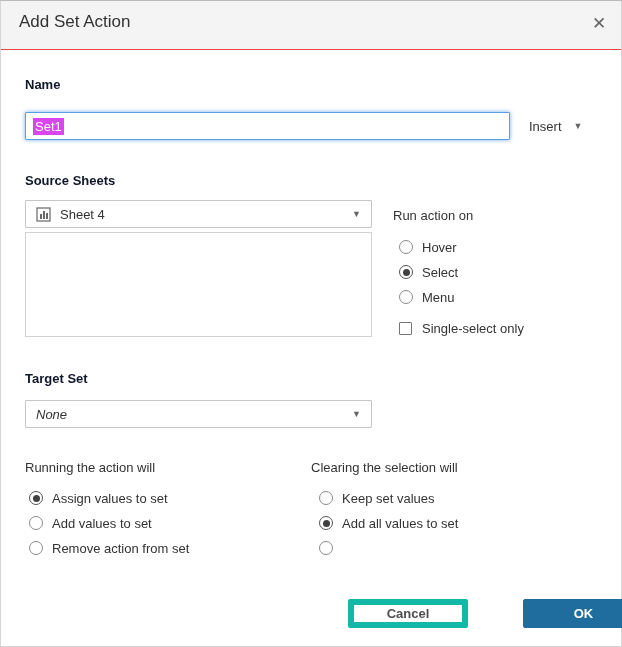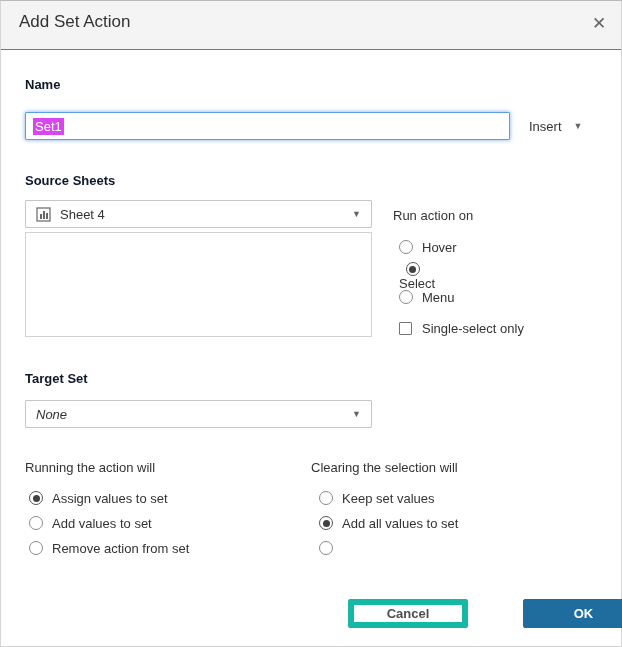--- a/index.html
+++ b/index.html
@@ -167,21 +167,21 @@
     <span class="caret">▼</span>
   </div>
   <div class="listbox"></div>
 
   <div class="section-label" style="left:392px; top:207px;">Run action on</div>
 
   <div class="radio-row" style="left:398px; top:236px;">
     <span class="radio"></span>
     <span>Hover</span>
   </div>
-  <div class="radio-row selected" style="left:398px; top:261px;flex-direction:column;">
+  <div class="radio-row selected" style="left:398px; top:261px;">
     <span class="radio">
         <span class="radio-dot"></span>
       </span>
     <span>Select</span>
   </div>
   <div class="radio-row" style="left:398px; top:286px;">
     <span class="radio"></span>
     <span>Menu</span>
   </div>
   <div class="checkbox-row" style="left:398px; top:317px;">

